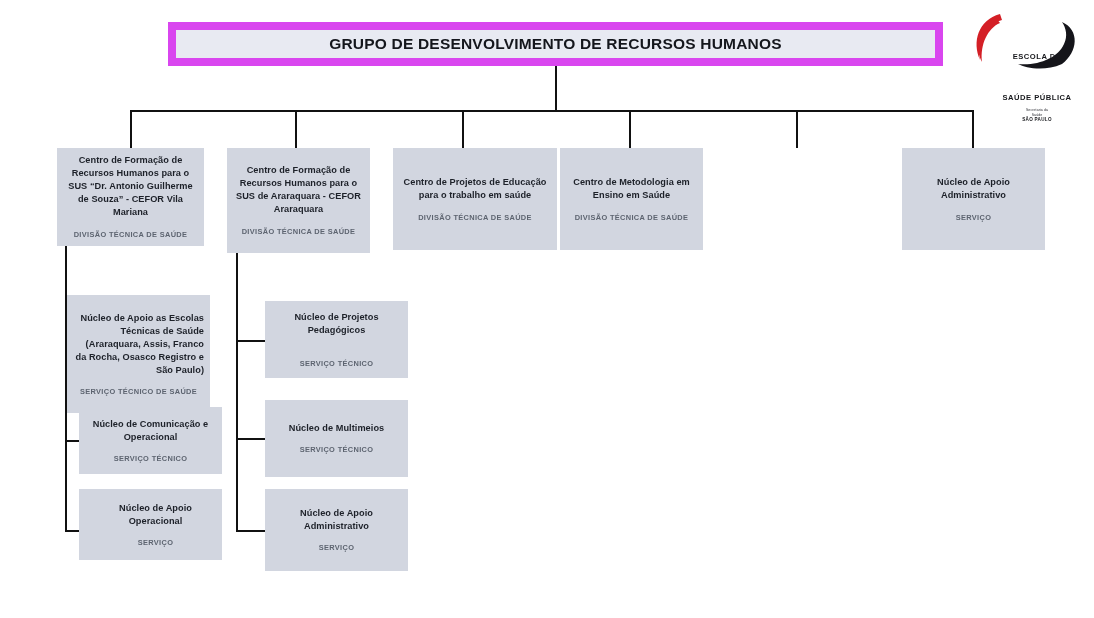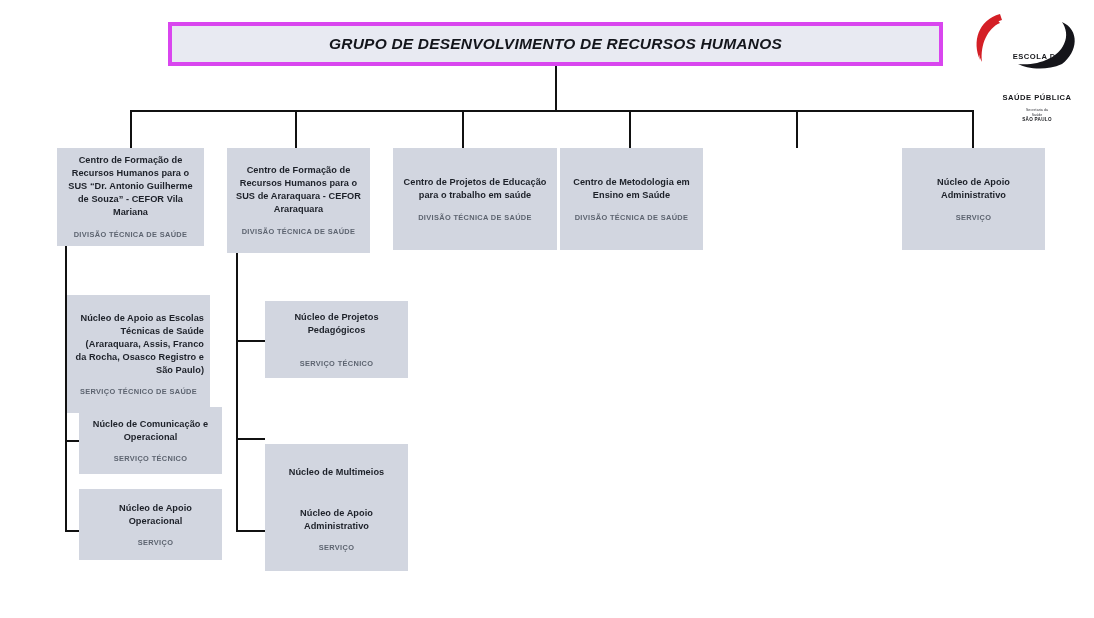--- a/index.html
+++ b/index.html
@@ -20,26 +20,25 @@
   }
 
   
   .root-box {
     position: absolute;
     left: 168px;
     top: 22px;
     width: 775px;
     height: 44px;
     background: #e8eaf2;
-    border: 4px solid #d946ef;
+    border: 8px solid #d946ef;
     box-sizing: border-box;
     display: flex;
     align-items: center;
     justify-content: center;
-    font-style: italic;
   }
   .root-title {
     font-size: 15.5px;
     font-weight: bold;
     color: #14161c;
     letter-spacing: 0.2px;
     text-align: center;
     line-height: 1.1;
   }
 
@@ -207,21 +206,21 @@
   <div class="vline" style="left:236px; top:253px; height:279px;"></div>
   <div class="hline" style="left:236px; top:340px; width:29px;"></div>
   <div class="hline" style="left:236px; top:438px; width:29px;"></div>
   <div class="hline" style="left:236px; top:530px; width:29px;"></div>
 
   <div class="node lvl3" style="left:265px; top:301px; width:143px; height:77px;gap:12px;">
     <div class="node-title">Núcleo de Projetos Pedagógicos</div>
     <div class="node-sub">SERVIÇO TÉCNICO</div>
   </div>
 
-  <div class="node lvl3" style="left:265px; top:400px; width:143px; height:77px;margin-top:44px;">
+  <div class="node lvl3" style="left:265px; top:400px; width:143px; height:77px;">
     <div class="node-title">Núcleo de Multimeios</div>
     <div class="node-sub">SERVIÇO TÉCNICO</div>
   </div>
 
   <div class="node lvl3" style="left:265px; top:489px; width:143px; height:82px;">
     <div class="node-title">Núcleo de Apoio Administrativo</div>
     <div class="node-sub">SERVIÇO</div>
   </div>
 
 </div>

